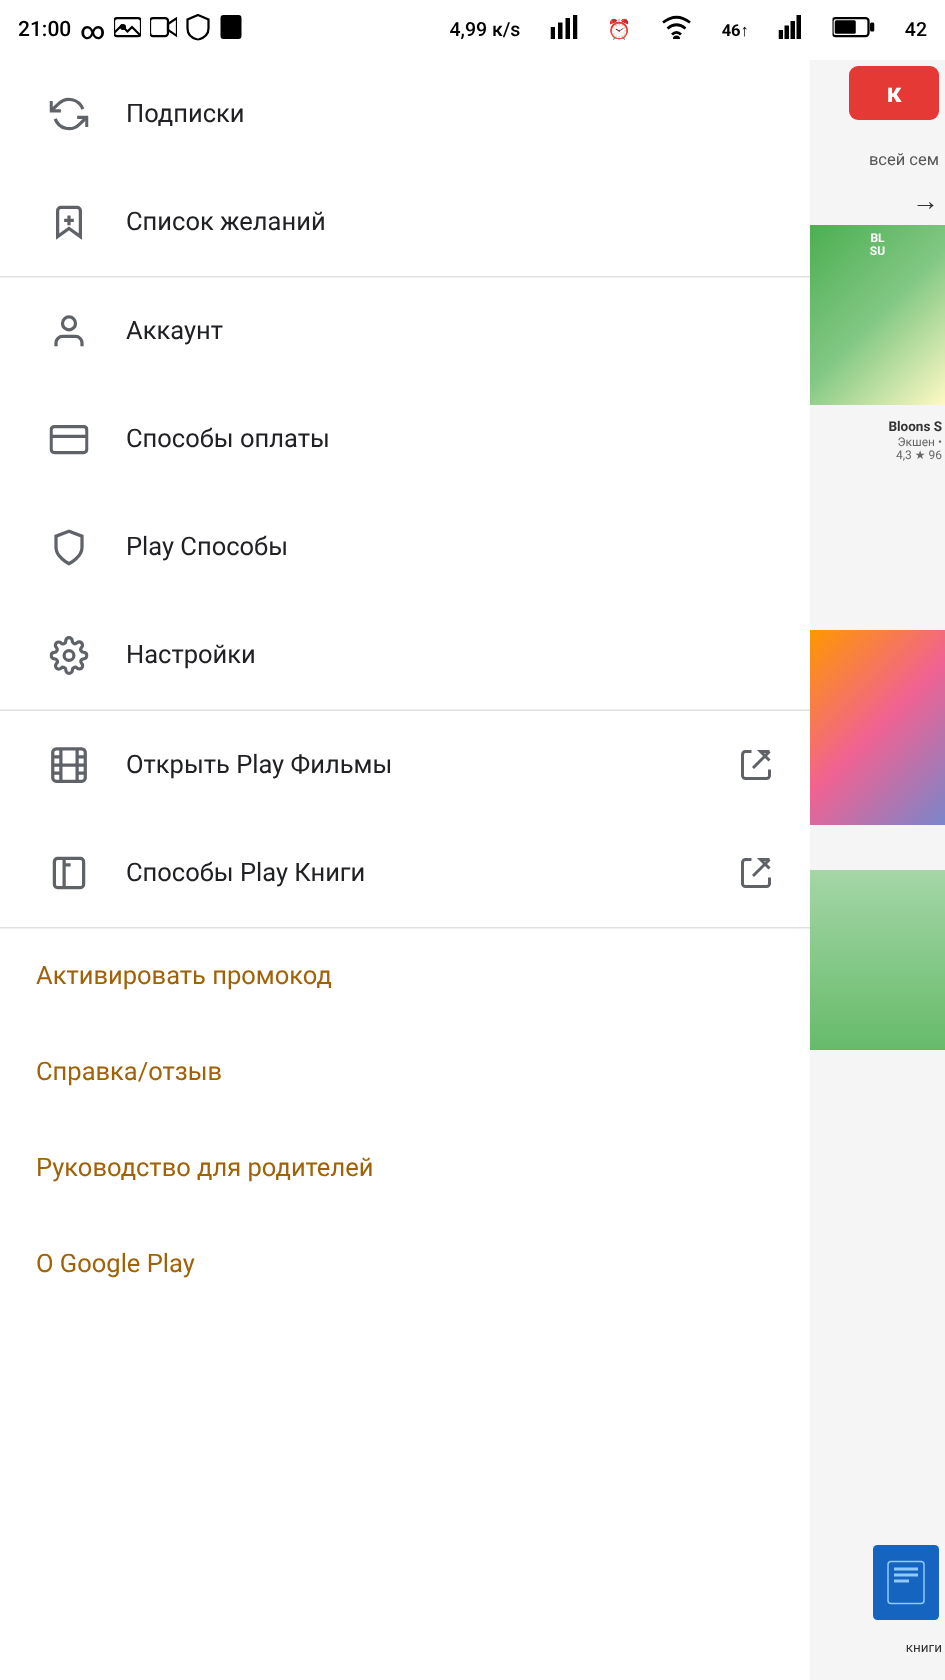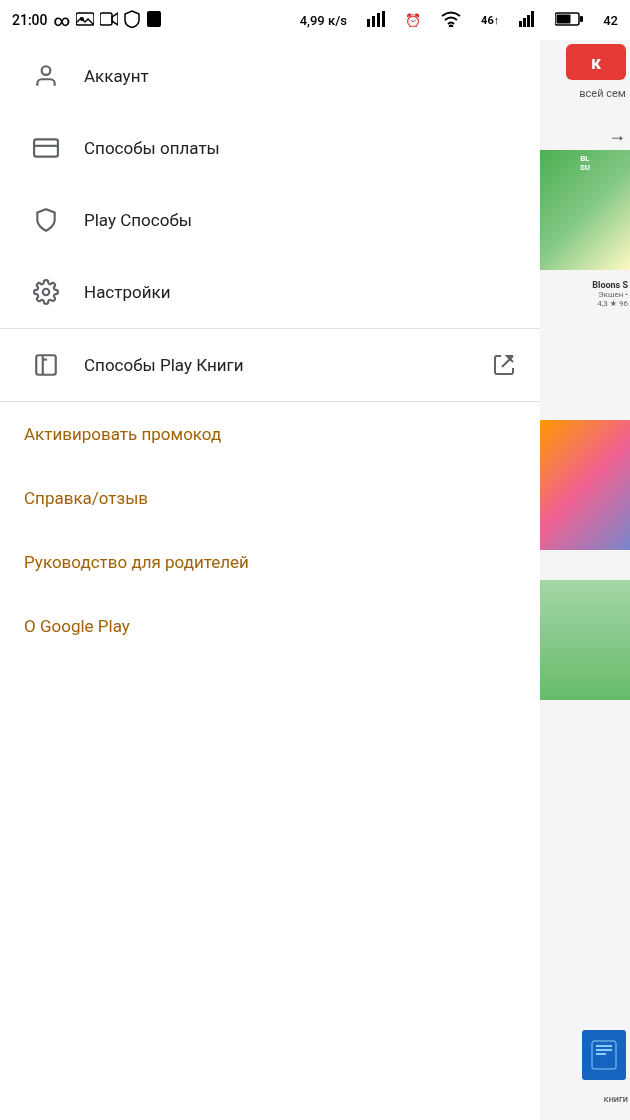--- a/index.html
+++ b/index.html
@@ -127,21 +127,21 @@
       display: flex;
       align-items: center;
       justify-content: center;
       font-size: 13px;
       font-weight: bold;
       color: #fff;
       overflow: hidden;
     }
     .right-text1 {
       position: absolute;
-      top: 47px;
+      top: 60px;
       right: 0;
       left: 0;
       font-size: 11px;
       color: #555;
       text-align: right;
       padding-right: 4px;
     }
     .right-arrow {
       position: absolute;
       top: 84px;
@@ -273,20 +273,42 @@
         </svg>
     </span>
     <span>42</span>
   </div>
 </div>
 
 <div class="layout">
 
   <div class="drawer">
 
+    <div class="menu-section">
+      <div class="menu-item">
+        <div class="menu-icon">
+          <svg viewBox="0 0 24 24" stroke="#5f6368" stroke-width="2" fill="none">
+            <path d="M1 4v6h6"></path>
+            <path d="M23 20v-6h-6"></path>
+            <path d="M20.49 9A9 9 0 005.64 5.64L1 10M23 14l-4.64 4.36A9 9 0 013.51 15"></path>
+          </svg>
+        </div>
+        <span class="menu-label">Подписки</span>
+      </div>
+      <div class="menu-item">
+        <div class="menu-icon">
+          <svg viewBox="0 0 24 24" stroke="#5f6368" stroke-width="2" fill="none">
+            <path d="M19 21l-7-5-7 5V5a2 2 0 012-2h10a2 2 0 012 2z"></path>
+            <line x1="12" y1="8" x2="12" y2="14"></line>
+            <line x1="9" y1="11" x2="15" y2="11"></line>
+          </svg>
+        </div>
+        <span class="menu-label">Список желаний</span>
+      </div>
+    </div>
 
     <div class="menu-section">
       <div class="menu-item">
         <div class="menu-icon">
           <svg viewBox="0 0 24 24" stroke="#5f6368" stroke-width="2" fill="none">
             <path d="M20 21v-2a4 4 0 00-4-4H8a4 4 0 00-4 4v2"></path>
             <circle cx="12" cy="7" r="4"></circle>
           </svg>
         </div>
         <span class="menu-label">Аккаунт</span>
@@ -313,20 +335,42 @@
           <svg viewBox="0 0 24 24" stroke="#5f6368" stroke-width="2" fill="none">
             <circle cx="12" cy="12" r="3"></circle>
             <path d="M19.4 15a1.65 1.65 0 00.33 1.82l.06.06a2 2 0 010 2.83 2 2 0 01-2.83 0l-.06-.06a1.65 1.65 0 00-1.82-.33 1.65 1.65 0 00-1 1.51V21a2 2 0 01-4 0v-.09A1.65 1.65 0 009 19.4a1.65 1.65 0 00-1.82.33l-.06.06a2 2 0 01-2.83-2.83l.06-.06A1.65 1.65 0 004.68 15a1.65 1.65 0 00-1.51-1H3a2 2 0 010-4h.09A1.65 1.65 0 004.6 9a1.65 1.65 0 00-.33-1.82l-.06-.06a2 2 0 012.83-2.83l.06.06A1.65 1.65 0 009 4.68a1.65 1.65 0 001-1.51V3a2 2 0 014 0v.09a1.65 1.65 0 001 1.51 1.65 1.65 0 001.82-.33l.06-.06a2 2 0 012.83 2.83l-.06.06A1.65 1.65 0 0019.4 9a1.65 1.65 0 001.51 1H21a2 2 0 010 4h-.09a1.65 1.65 0 00-1.51 1z"></path>
           </svg>
         </div>
         <span class="menu-label">Настройки</span>
       </div>
     </div>
 
     <div class="menu-section">
+      <div class="menu-item">
+        <div class="menu-icon">
+          <svg viewBox="0 0 24 24" stroke="#5f6368" stroke-width="2" fill="none">
+            <rect x="2" y="2" width="20" height="20" rx="2.18" ry="2.18"></rect>
+            <line x1="7" y1="2" x2="7" y2="22"></line>
+            <line x1="17" y1="2" x2="17" y2="22"></line>
+            <line x1="2" y1="12" x2="22" y2="12"></line>
+            <line x1="2" y1="7" x2="7" y2="7"></line>
+            <line x1="2" y1="17" x2="7" y2="17"></line>
+            <line x1="17" y1="17" x2="22" y2="17"></line>
+            <line x1="17" y1="7" x2="22" y2="7"></line>
+          </svg>
+        </div>
+        <span class="menu-label">Открыть Play Фильмы</span>
+        <div class="menu-external">
+          <svg viewBox="0 0 24 24" stroke="#5f6368" stroke-width="2" fill="none">
+            <path d="M9 3H5a2 2 0 00-2 2v14a2 2 0 002 2h14a2 2 0 002-2v-4"></path>
+            <polyline points="21 3 15 3 21 9"></polyline>
+            <line x1="21" y1="3" x2="10" y2="14"></line>
+          </svg>
+        </div>
+      </div>
       <div class="menu-item">
         <div class="menu-icon">
           <svg viewBox="0 0 24 24" stroke="#5f6368" stroke-width="2" fill="none">
             <path d="M19 3H5a2 2 0 00-2 2v14a2 2 0 002 2h14a2 2 0 002-2V5a2 2 0 00-2-2z"></path>
             <path d="M9 3v18"></path>
             <path d="M9 7h4"></path>
           </svg>
         </div>
         <span class="menu-label">Способы Play Книги</span>
         <div class="menu-external">

